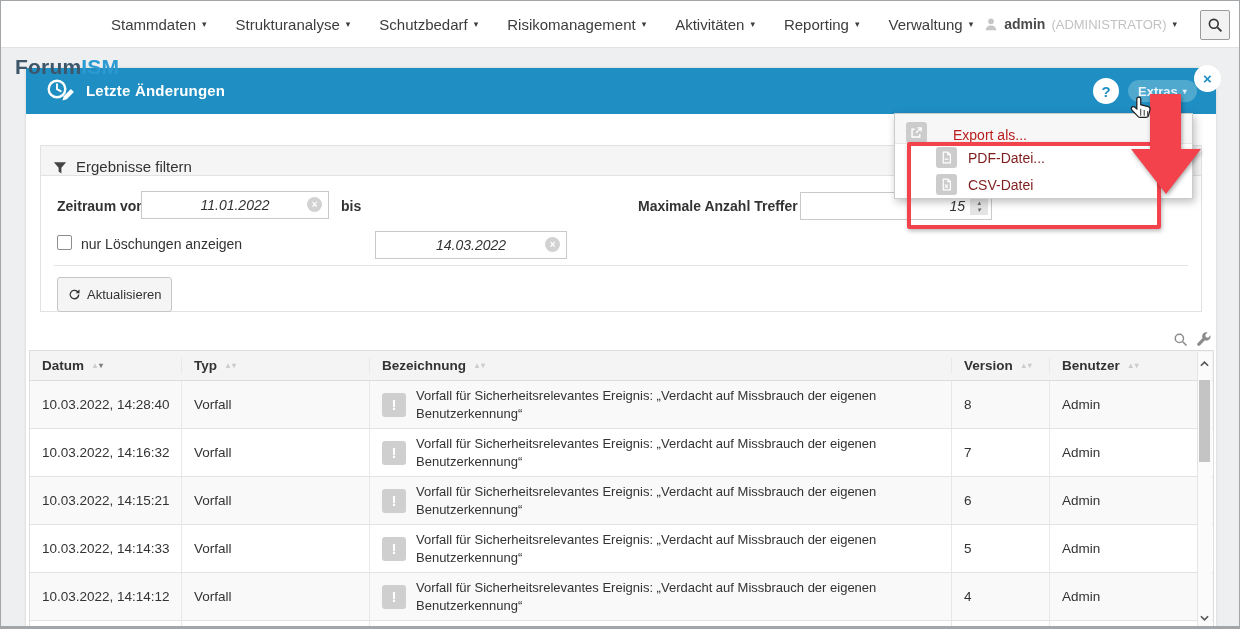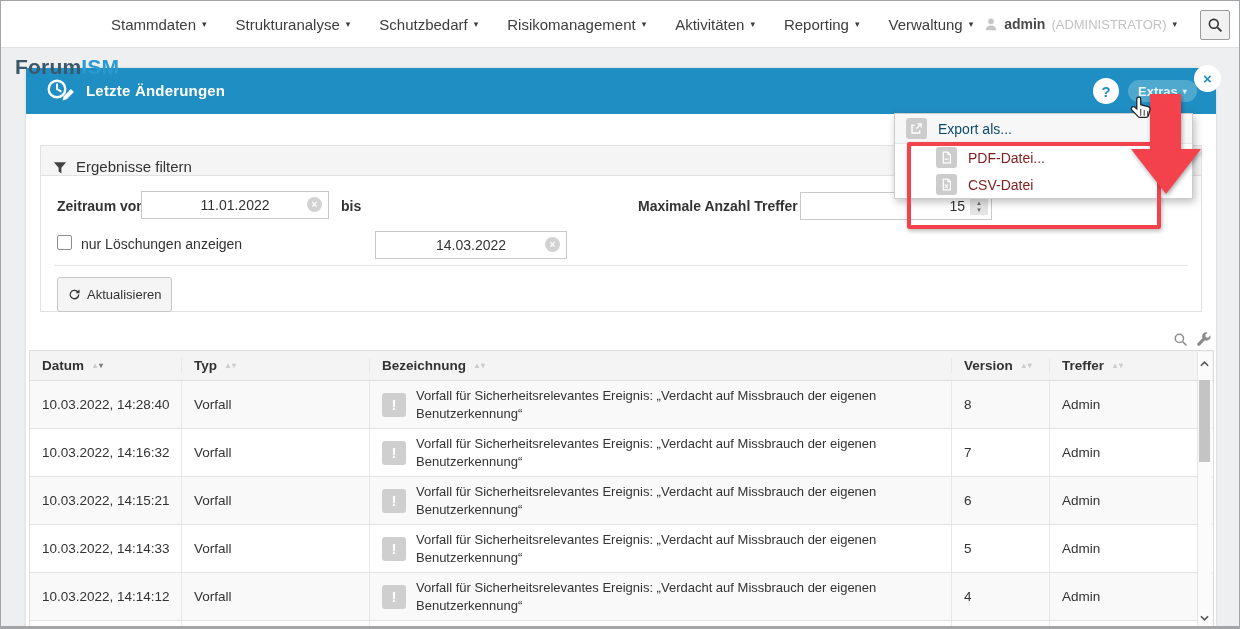--- a/index.html
+++ b/index.html
@@ -27,21 +27,21 @@
   .ph-title{position:absolute;left:60px;top:14px;color:#fff;font-weight:bold;font-size:15px;letter-spacing:.2px;}
   .help-btn{position:absolute;left:1067px;top:10px;width:26px;height:26px;border-radius:50%;background:#fff;color:#1f8ec3;font-weight:bold;font-size:15px;display:flex;align-items:center;justify-content:center;cursor:pointer;}
   .extras-btn{position:absolute;left:1102px;top:12px;height:22px;padding:0 10px;border-radius:11px;background:#4fa9cf;color:#e8f4fa;font-size:13px;font-weight:bold;display:flex;align-items:center;gap:5px;cursor:pointer;}
   .extras-caret{font-size:8px;color:#dceef6;}
   .close-btn{position:absolute;left:1168px;top:-3px;width:27px;height:27px;border-radius:50%;background:#fff;color:#1f8ec3;font-weight:bold;font-size:15px;display:flex;align-items:center;justify-content:center;cursor:pointer;z-index:6;}
   
   .filter-box{position:absolute;left:14px;top:77px;width:1162px;height:167px;border:1px solid #e2e2e2;background:#fff;box-sizing:border-box;}
   .fb-head{position:absolute;top:0;left:0;right:0;height:29px;background:#f5f5f5;border-bottom:1px solid #e2e2e2;display:flex;align-items:flex-end;gap:9px;padding-left:12px;font-size:15px;color:#333;}
   .lbl{position:absolute;font-weight:bold;font-size:14px;color:#333;white-space:nowrap;}
   .lbl.norm{font-weight:normal;}
-  .inp{position:absolute;height:26px;border:1px solid #c9c9c9;background:#fff;font-size:14px;color:#333;display:flex;align-items:center;justify-content:center;box-sizing:content-box;cursor:text;}
+  .inp{position:absolute;height:26px;border:1px solid #c9c9c9;background:#fff;font-size:14px;color:#333;display:flex;align-items:center;justify-content:center;box-sizing:content-box;cursor:text;font-style:italic;}
   #inp-von{left:100px;top:45px;width:186px;}
   #inp-bis{left:334px;top:45px;width:190px;margin-top:40px;}
   #inp-max{left:759px;top:46px;width:190px;justify-content:flex-end;}
   #lbl-zeitraum{left:16px;top:52px}
   #lbl-bis{left:300px;top:52px}
   #lbl-max{left:597px;top:52px}
   #lbl-check{left:40px;top:90px}
   .clear-btn{position:absolute;right:6px;top:5px;width:15px;height:15px;border-radius:50%;background:#d2d2d2;color:#fff;font-size:10px;font-weight:bold;display:flex;align-items:center;justify-content:center;cursor:pointer;}
   .spin{width:18px;height:18px;background:#e4e4e4;margin:0 3px 0 5px;display:flex;flex-direction:column;align-items:center;justify-content:center;font-size:7px;color:#666;line-height:7px;cursor:pointer;}
   .checkbox{position:absolute;left:16px;top:89px;width:15px;height:15px;border:1px solid #8d8d8d;border-radius:2px;background:#fff;cursor:pointer;box-sizing:border-box;}
@@ -62,21 +62,21 @@
   .bez-text{width:520px;line-height:18px;font-size:13px;}
   .warn-icon{width:24px;height:24px;border-radius:3px;background:#cfcfcf;color:#fff;font-weight:bold;font-size:15px;display:flex;align-items:center;justify-content:center;flex:0 0 24px;}
   .sort{display:inline-flex;gap:2px;margin-left:9px;font-size:8px;color:#ccc;align-items:center;}
   .sort .on{color:#7e7e7e;}
   .vscroll{position:absolute;top:1px;right:1px;bottom:1px;width:14px;background:#fbfbfb;border-left:1px solid #e5e5e5;}
   .vs-thumb{position:absolute;top:28px;left:1px;width:11px;height:82px;background:#c4c4c4;cursor:grab;}
   .vs-up,.vs-down{position:absolute;left:2px;cursor:pointer;}
   .vs-up{top:4px}.vs-down{top:258px}
   
   .dropdown{position:absolute;left:893px;top:112px;width:299px;background:#fff;border:1px solid #ccc;box-shadow:2px 3px 8px rgba(0,0,0,.25);z-index:50;box-sizing:border-box;}
-  .dd-header{height:29px;background:#f7f7f7;border-bottom:1px solid #e8e8e8;display:flex;align-items:center;gap:11px;padding-left:11px;color:#0c4a6e;font-size:14px;}
+  .dd-header{height:29px;background:#f7f7f7;border-bottom:1px solid #e8e8e8;display:flex;align-items:flex-end;gap:26px;padding-left:11px;color:#b91c1c;font-size:14px;}
   .dd-item{height:27px;display:flex;align-items:center;gap:11px;padding-left:41px;color:#7f1d1d;font-size:14px;cursor:pointer;}
   .dd-icon{width:21px;height:21px;border-radius:3px;background:#ccc;display:flex;align-items:center;justify-content:center;flex:0 0 21px;}
   
   .red-box{position:absolute;left:906px;top:141px;width:246px;height:79px;border:4px solid #f4424d;border-radius:2px;z-index:60;box-shadow:1px 2px 4px rgba(0,0,0,.28);}
   .red-arrow{position:absolute;left:1128px;top:93px;z-index:70;filter:drop-shadow(1px 2px 2px rgba(0,0,0,.35));}
   .hand-cursor{position:absolute;left:1127px;top:94px;z-index:80;}
 </style>
 </head>
 <body>
 
@@ -227,21 +227,21 @@
               </span>
             </div>
           <div class="cell c4">
               <span>Version</span>
               <span class="sort">
                 <span>▴</span>
                 <span>▾</span>
               </span>
             </div>
           <div class="cell c5">
-              <span>Treffer</span>
+              <span>Benutzer</span>
               <span class="sort">
                 <span>▴</span>
                 <span>▾</span>
               </span>
             </div>
         </div>
 
         <div class="trow alt">
           <div class="cell c1">10.03.2022, 14:28:40</div>
           <div class="cell c2">Vorfall</div>

